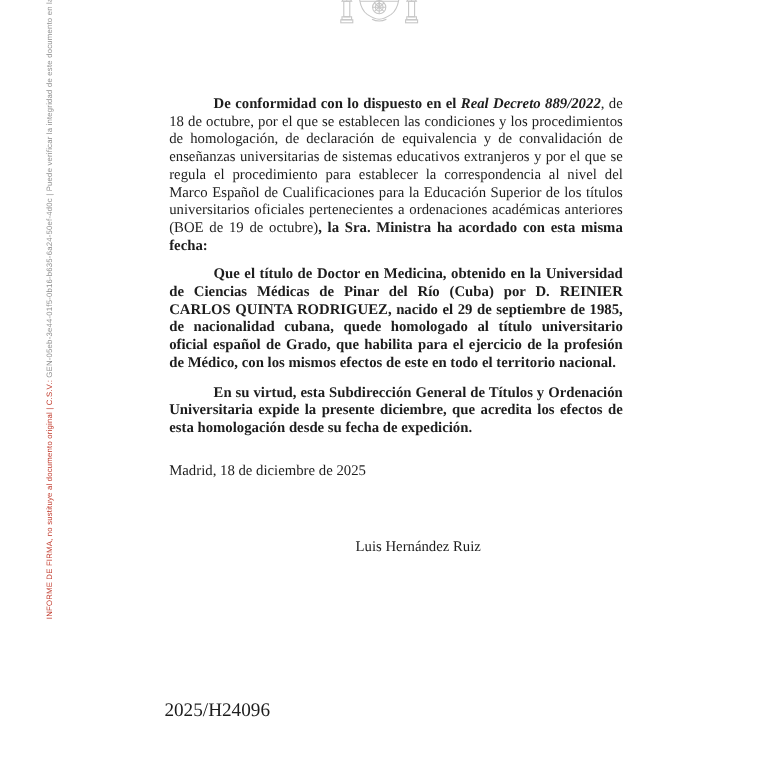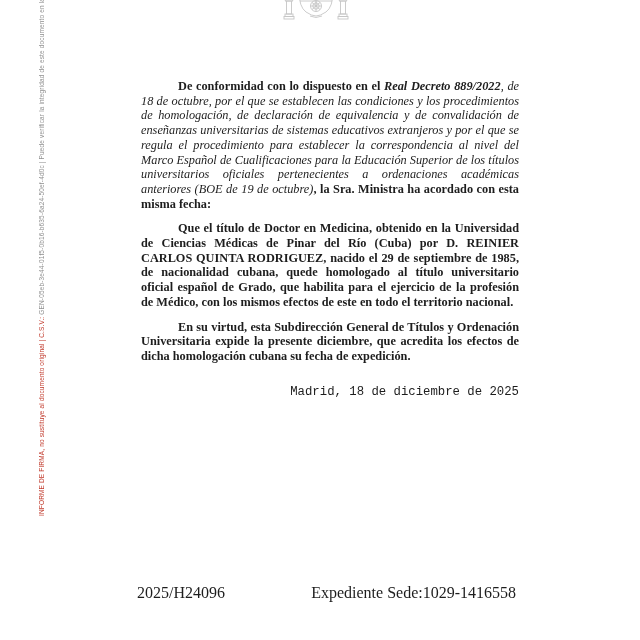--- a/index.html
+++ b/index.html
@@ -40,29 +40,28 @@
     width:378px;
     font-size:12.3px;
     line-height:14.7px;
   }
   .para{
     margin:0 0 10px 0;
     text-indent:37px;
     text-align:justify;
   }
   .seg-regular{font-style:normal;font-weight:bold;}
-  .seg-italic{font-style:italic;}
+  .seg-italic{}
   .seg-bold{font-weight:bold;}
   .seg-bold-italic{font-weight:bold;font-style:italic;margin-top:12px;}
 
   .date-line{
     margin-top:21px;
-    text-align:right;
+    text-align:left;
     text-indent:0;
-    font-family:Liberation Mono, monospace;
   }
   .signer-title{
     margin-top:12px;
     text-align:center;
     font-size:10.8px;
     letter-spacing:.1px;
   }
   .signer-name{
     margin-top:49px;
     text-align:center;
@@ -113,26 +112,26 @@
 
         <path d="M28 19 Q34 22 40 19"></path>
       </g>
     </svg>
   </div>
 
   <div class="content">
     <div>
         <p class="para"><span class="seg-regular">De conformidad con lo dispuesto en el </span><span class="seg-bold-italic">Real Decreto 889/2022</span><span class="seg-italic">, de 18 de octubre, por el que se establecen las condiciones y los procedimientos de homologación, de declaración de equivalencia y de convalidación de enseñanzas universitarias de sistemas educativos extranjeros y por el que se regula el procedimiento para establecer la correspondencia al nivel del Marco Español de Cualificaciones para la Educación Superior de los títulos universitarios oficiales pertenecientes a ordenaciones académicas anteriores (BOE de 19 de octubre)</span><span class="seg-regular">, la Sra. Ministra ha acordado con esta misma fecha:</span></p>
         <p class="para"><span class="seg-regular">Que el título de Doctor en Medicina, obtenido en la Universidad de Ciencias Médicas de Pinar del Río (Cuba) por D. REINIER CARLOS QUINTA RODRIGUEZ, nacido el 29 de septiembre de 1985, de nacionalidad cubana, quede </span><span class="seg-bold">homologado</span><span class="seg-regular"> al título universitario oficial español de Grado, que habilita para el ejercicio de la profesión de Médico, con los mismos efectos de este en todo el territorio nacional.</span></p>
-        <p class="para"><span class="seg-regular">En su virtud, esta Subdirección General de Títulos y Ordenación Universitaria expide la presente </span><span class="seg-bold">diciembre</span><span class="seg-regular">, que acredita los efectos de dicha homologación cubana su fecha de expedición.</span></p>
+        <p class="para"><span class="seg-regular">En su virtud, esta Subdirección General de Títulos y Ordenación Universitaria expide la presente </span><span class="seg-bold">diciembre</span><span class="seg-regular">, que acredita los efectos de esta homologación desde su fecha de expedición.</span></p>
       </div>
 
     <p class="para date-line">Madrid, 18 de diciembre de 2025</p>
 
 
+    <p class="para signer-name">Luis Hernández Ruiz</p>
   </div>
 
   <div class="footer">
     <span>2025/H24096</span>
-    <span>Expediente Sede:1029-1416558</span>
   </div>
 
 </div>
 
 </body></html>

